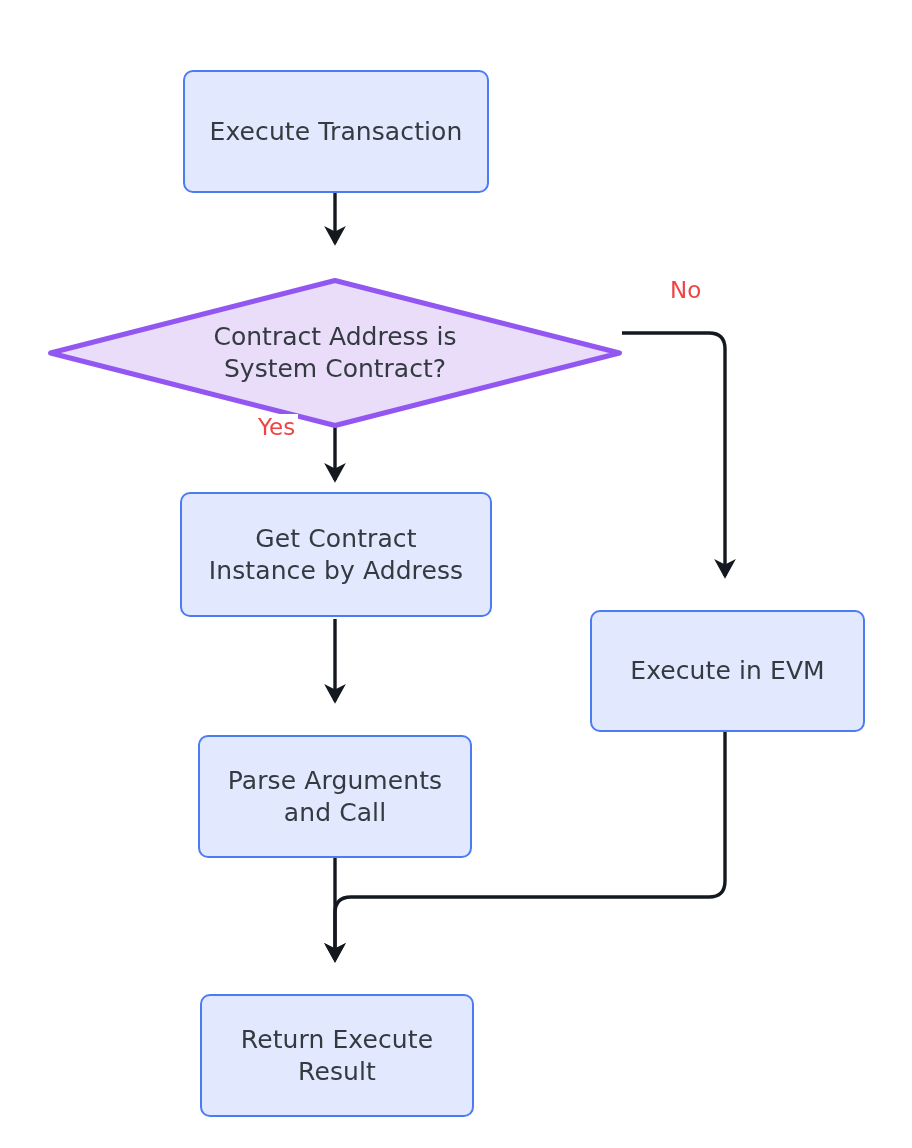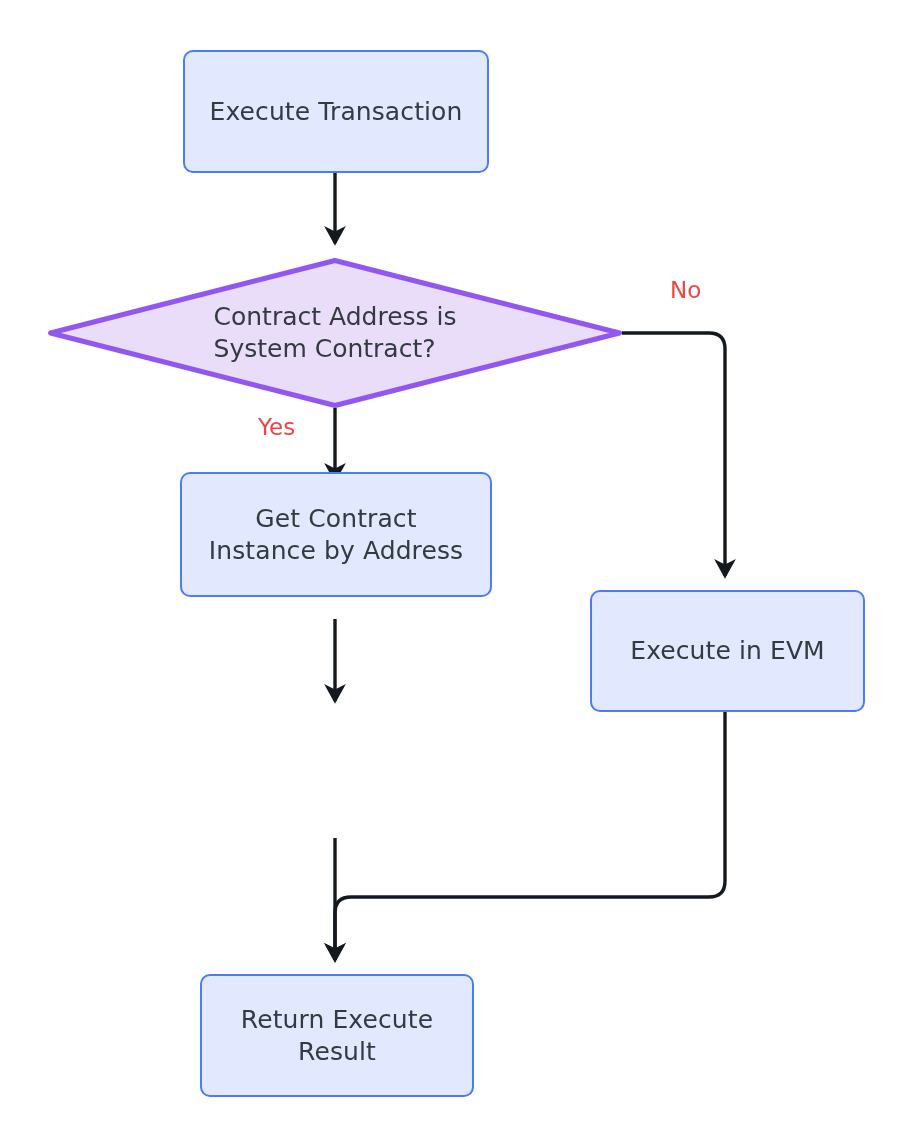--- a/index.html
+++ b/index.html
@@ -27,20 +27,21 @@
     width: 912px;
     height: 1148px;
   }
   .node {
     position: absolute;
     box-sizing: border-box;
     display: flex;
     align-items: center;
     justify-content: center;
     text-align: center;
+    margin-top: 20px;
   }
   .node-process {
     background: #e2e8fd;
     border: 2.6px solid #4c7cf3;
     border-radius: 10px;
   }
   .node-label {
     color: #333a40;
     font-size: 25px;
     line-height: 1.26;
@@ -58,21 +59,21 @@
     top: 0;
     overflow: visible;
   }
   .decision-text {
     position: relative;
     z-index: 2;
     color: #333a40;
     font-size: 25px;
     line-height: 1.3;
     white-space: pre-line;
-    text-align: left;
+    text-align: center;
   }
   .edge-label {
     position: absolute;
     color: #ef4444;
     font-size: 23px;
     line-height: 1.2;
     background: #ffffff;
     padding: 0 3px;
     white-space: nowrap;
   }
@@ -124,19 +125,23 @@
 
   <div class="node node-process" style="left:180px; top:472px; width:312px; height:125px;">
     <span class="node-label">Get Contract
 Instance by Address</span>
   </div>
 
   <div class="node node-process" style="left:590px; top:590px; width:275px; height:122px;">
     <span class="node-label">Execute in EVM</span>
   </div>
 
+  <div class="node node-process" style="left:198px; top:715px; width:274px; height:123px;">
+    <span class="node-label">Parse Arguments
+and Call</span>
+  </div>
 
   <div class="node node-process" style="left:200px; top:974px; width:274px; height:123px;">
     <span class="node-label">Return Execute
 Result</span>
   </div>
 
 </div>
 
 </body></html>

